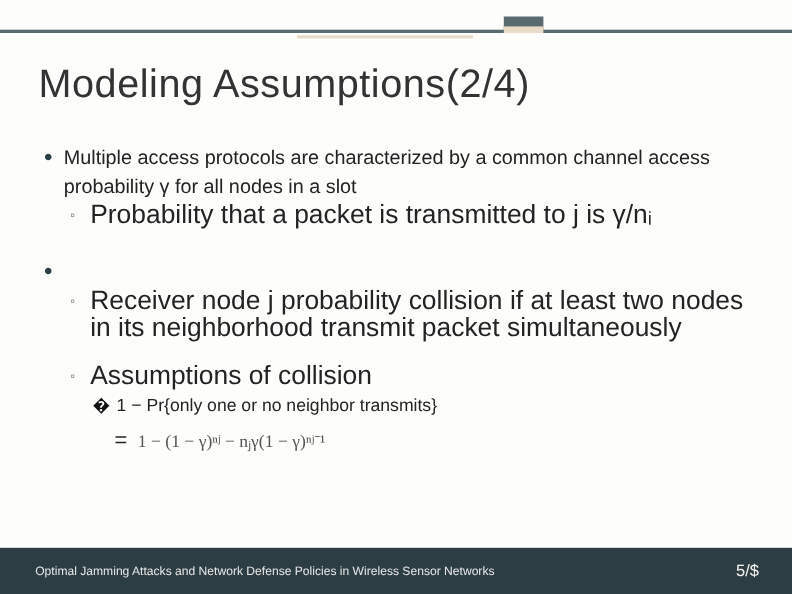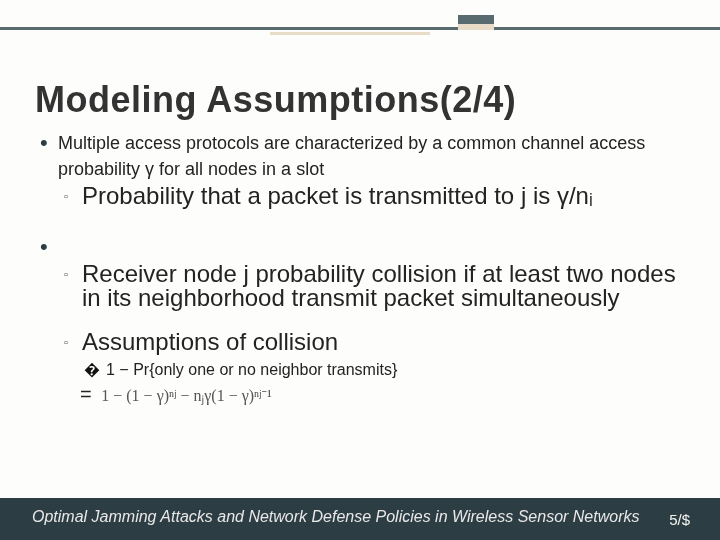--- a/index.html
+++ b/index.html
@@ -34,24 +34,23 @@
     left: 270px;
     width: 160px;
     height: 3px;
     background: #e8dcc8;
   }
   .slide-title {
     position: absolute;
     top: 55px;
     left: 35px;
     font-size: 36px;
-    font-weight: 700;
+    font-weight: 400;
     color: #333;
     letter-spacing: 0.5px;
-    margin-top: 24px;
   }
   .content {
     position: absolute;
     top: 130px;
     left: 40px;
     right: 35px;
   }
   .level1 {
     display: flex;
     margin-bottom: 2px;
@@ -97,42 +96,41 @@
     color: #111;
     width: 22px;
     flex-shrink: 0;
   }
   .level3 .text {
     font-size: 16px;
     line-height: 24px;
     color: #232323;
   }
   .formula-indent {
-    margin-left: 40px;
+    margin-left: 64px;
     font-size: 20px;
-    line-height: 24px;
+    line-height: 36px;
     color: #232323;
   }
   .gap-sm { height: 14px; }
   .gap-md { height: 22px; }
   .bottom-bar {
     position: absolute;
     bottom: 0;
     left: 0;
     width: 100%;
     height: 42px;
     background: #2d3d44;
   }
   .footer-left {
     position: absolute;
     left: 32px;
     bottom: 14px;
-    font-size: 16px;
+    font-size: 11px;
     color: #e8e8e8;
-    font-style: italic;
   }
   .footer-right {
     position: absolute;
     right: 30px;
     bottom: 12px;
     font-size: 15px;
     color: #f5f5f0;
   }
   .formula-img {
     font-family: "Times New Roman", serif;

